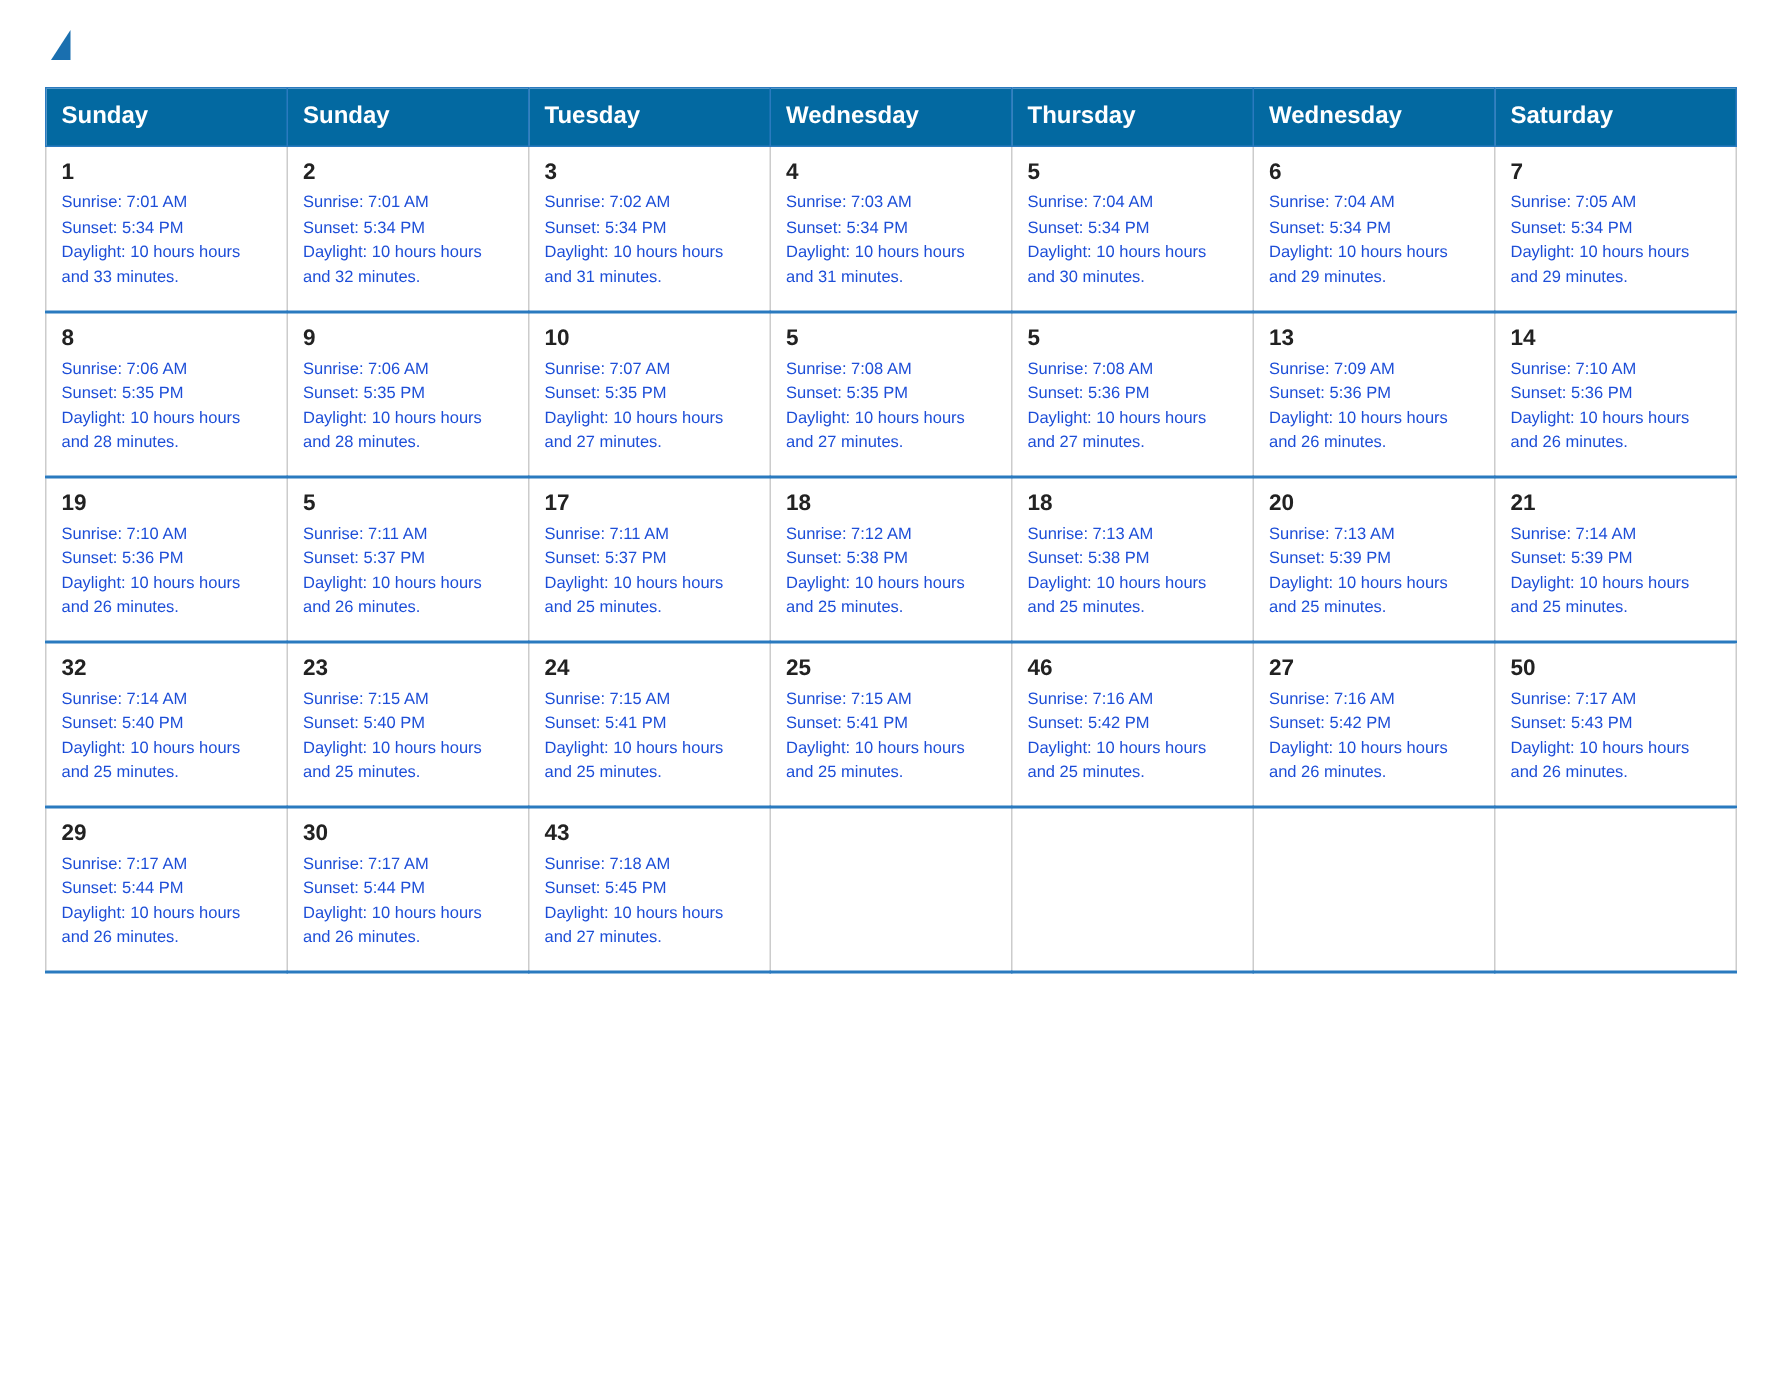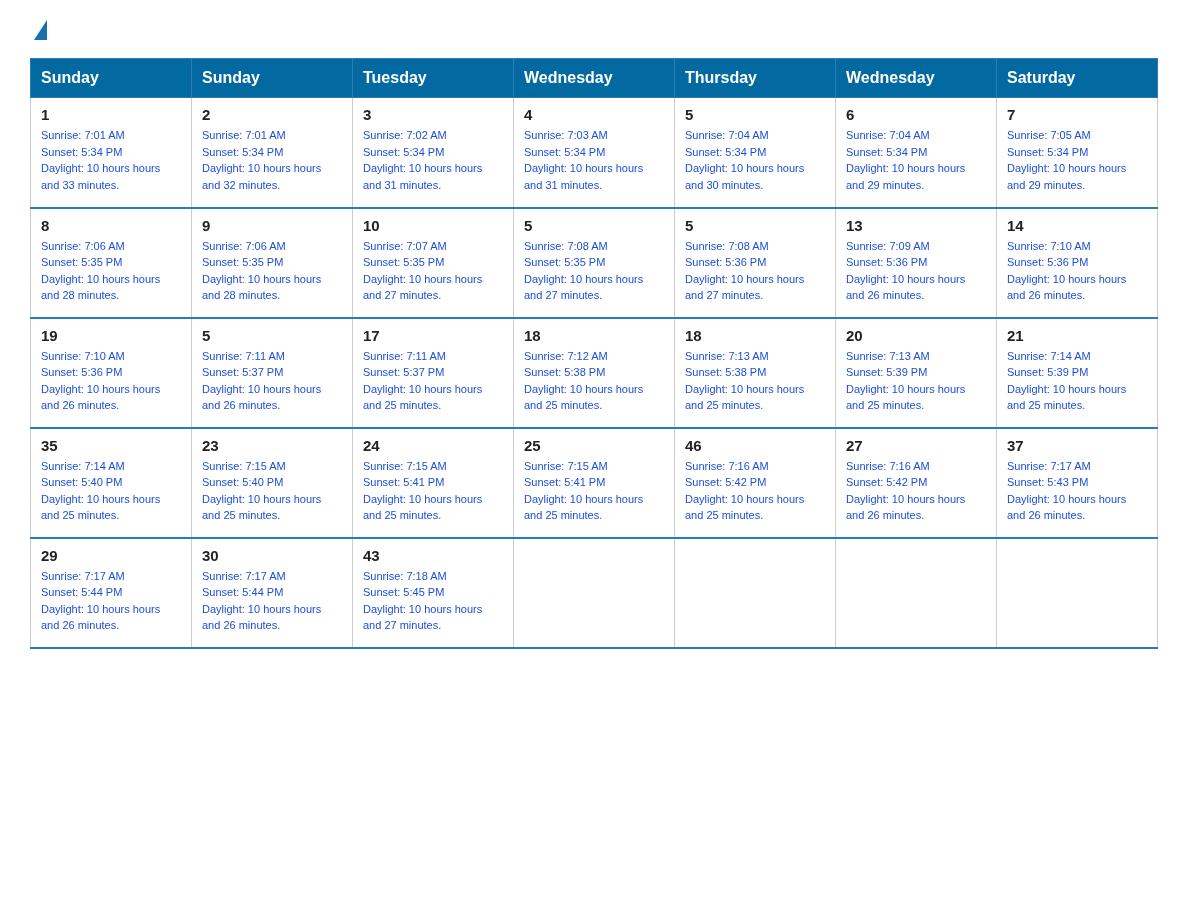--- a/index.html
+++ b/index.html
@@ -211,21 +211,21 @@
           <span class="day-num">20</span>
           <div class="day-info">Sunrise: 7:13 AM<br>Sunset: 5:39 PM<br>Daylight: 10 hours hours<br>and 25 minutes.</div>
         </td>
         <td>
           <span class="day-num">21</span>
           <div class="day-info">Sunrise: 7:14 AM<br>Sunset: 5:39 PM<br>Daylight: 10 hours hours<br>and 25 minutes.</div>
         </td>
       </tr>
       <tr>
         <td>
-          <span class="day-num">35</span>
+          <span class="day-num">32</span>
           <div class="day-info">Sunrise: 7:14 AM<br>Sunset: 5:40 PM<br>Daylight: 10 hours hours<br>and 25 minutes.</div>
         </td>
         <td>
           <span class="day-num">23</span>
           <div class="day-info">Sunrise: 7:15 AM<br>Sunset: 5:40 PM<br>Daylight: 10 hours hours<br>and 25 minutes.</div>
         </td>
         <td>
           <span class="day-num">24</span>
           <div class="day-info">Sunrise: 7:15 AM<br>Sunset: 5:41 PM<br>Daylight: 10 hours hours<br>and 25 minutes.</div>
         </td>
@@ -235,21 +235,21 @@
         </td>
         <td>
           <span class="day-num">46</span>
           <div class="day-info">Sunrise: 7:16 AM<br>Sunset: 5:42 PM<br>Daylight: 10 hours hours<br>and 25 minutes.</div>
         </td>
         <td>
           <span class="day-num">27</span>
           <div class="day-info">Sunrise: 7:16 AM<br>Sunset: 5:42 PM<br>Daylight: 10 hours hours<br>and 26 minutes.</div>
         </td>
         <td>
-          <span class="day-num">37</span>
+          <span class="day-num">50</span>
           <div class="day-info">Sunrise: 7:17 AM<br>Sunset: 5:43 PM<br>Daylight: 10 hours hours<br>and 26 minutes.</div>
         </td>
       </tr>
       <tr>
         <td>
           <span class="day-num">29</span>
           <div class="day-info">Sunrise: 7:17 AM<br>Sunset: 5:44 PM<br>Daylight: 10 hours hours<br>and 26 minutes.</div>
         </td>
         <td>
           <span class="day-num">30</span>

